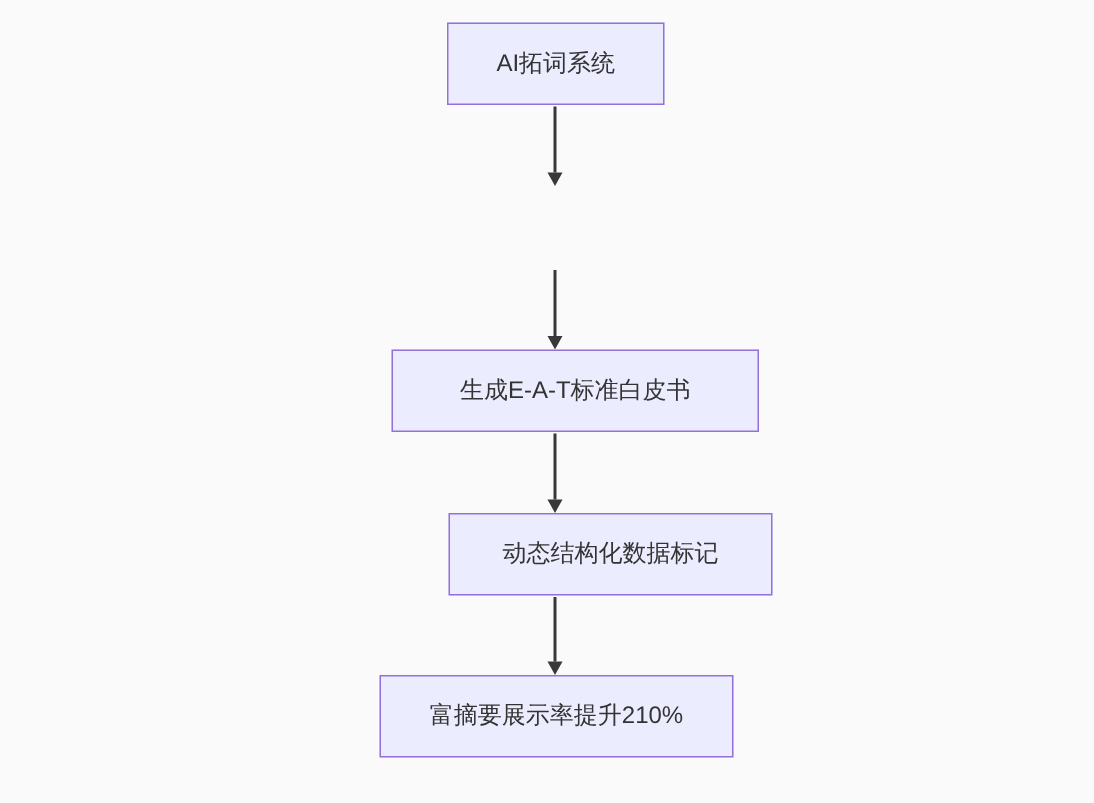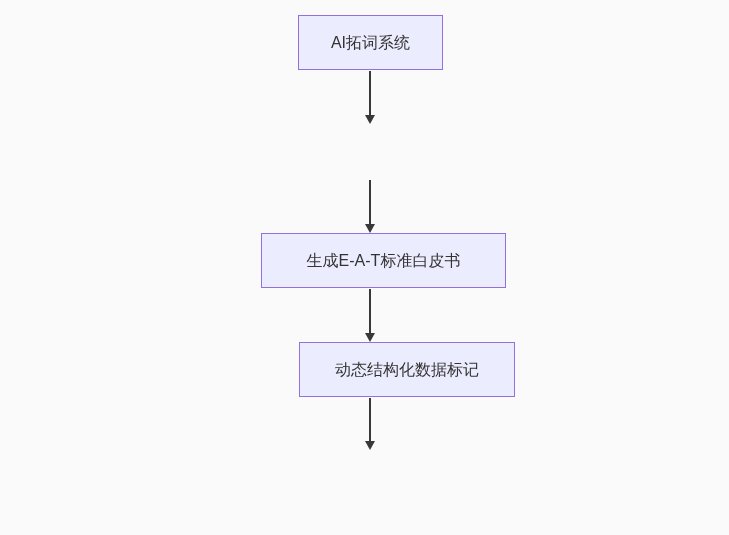--- a/index.html
+++ b/index.html
@@ -88,14 +88,15 @@
     <div class="head"></div>
   </div>
 
   <div class="node n4">动态结构化数据标记</div>
 
   <div class="edge e4">
     <div class="line"></div>
     <div class="head"></div>
   </div>
 
+  <div class="node n5">富摘要展示率提升210%</div>
 
 </div>
 
 </body></html>

